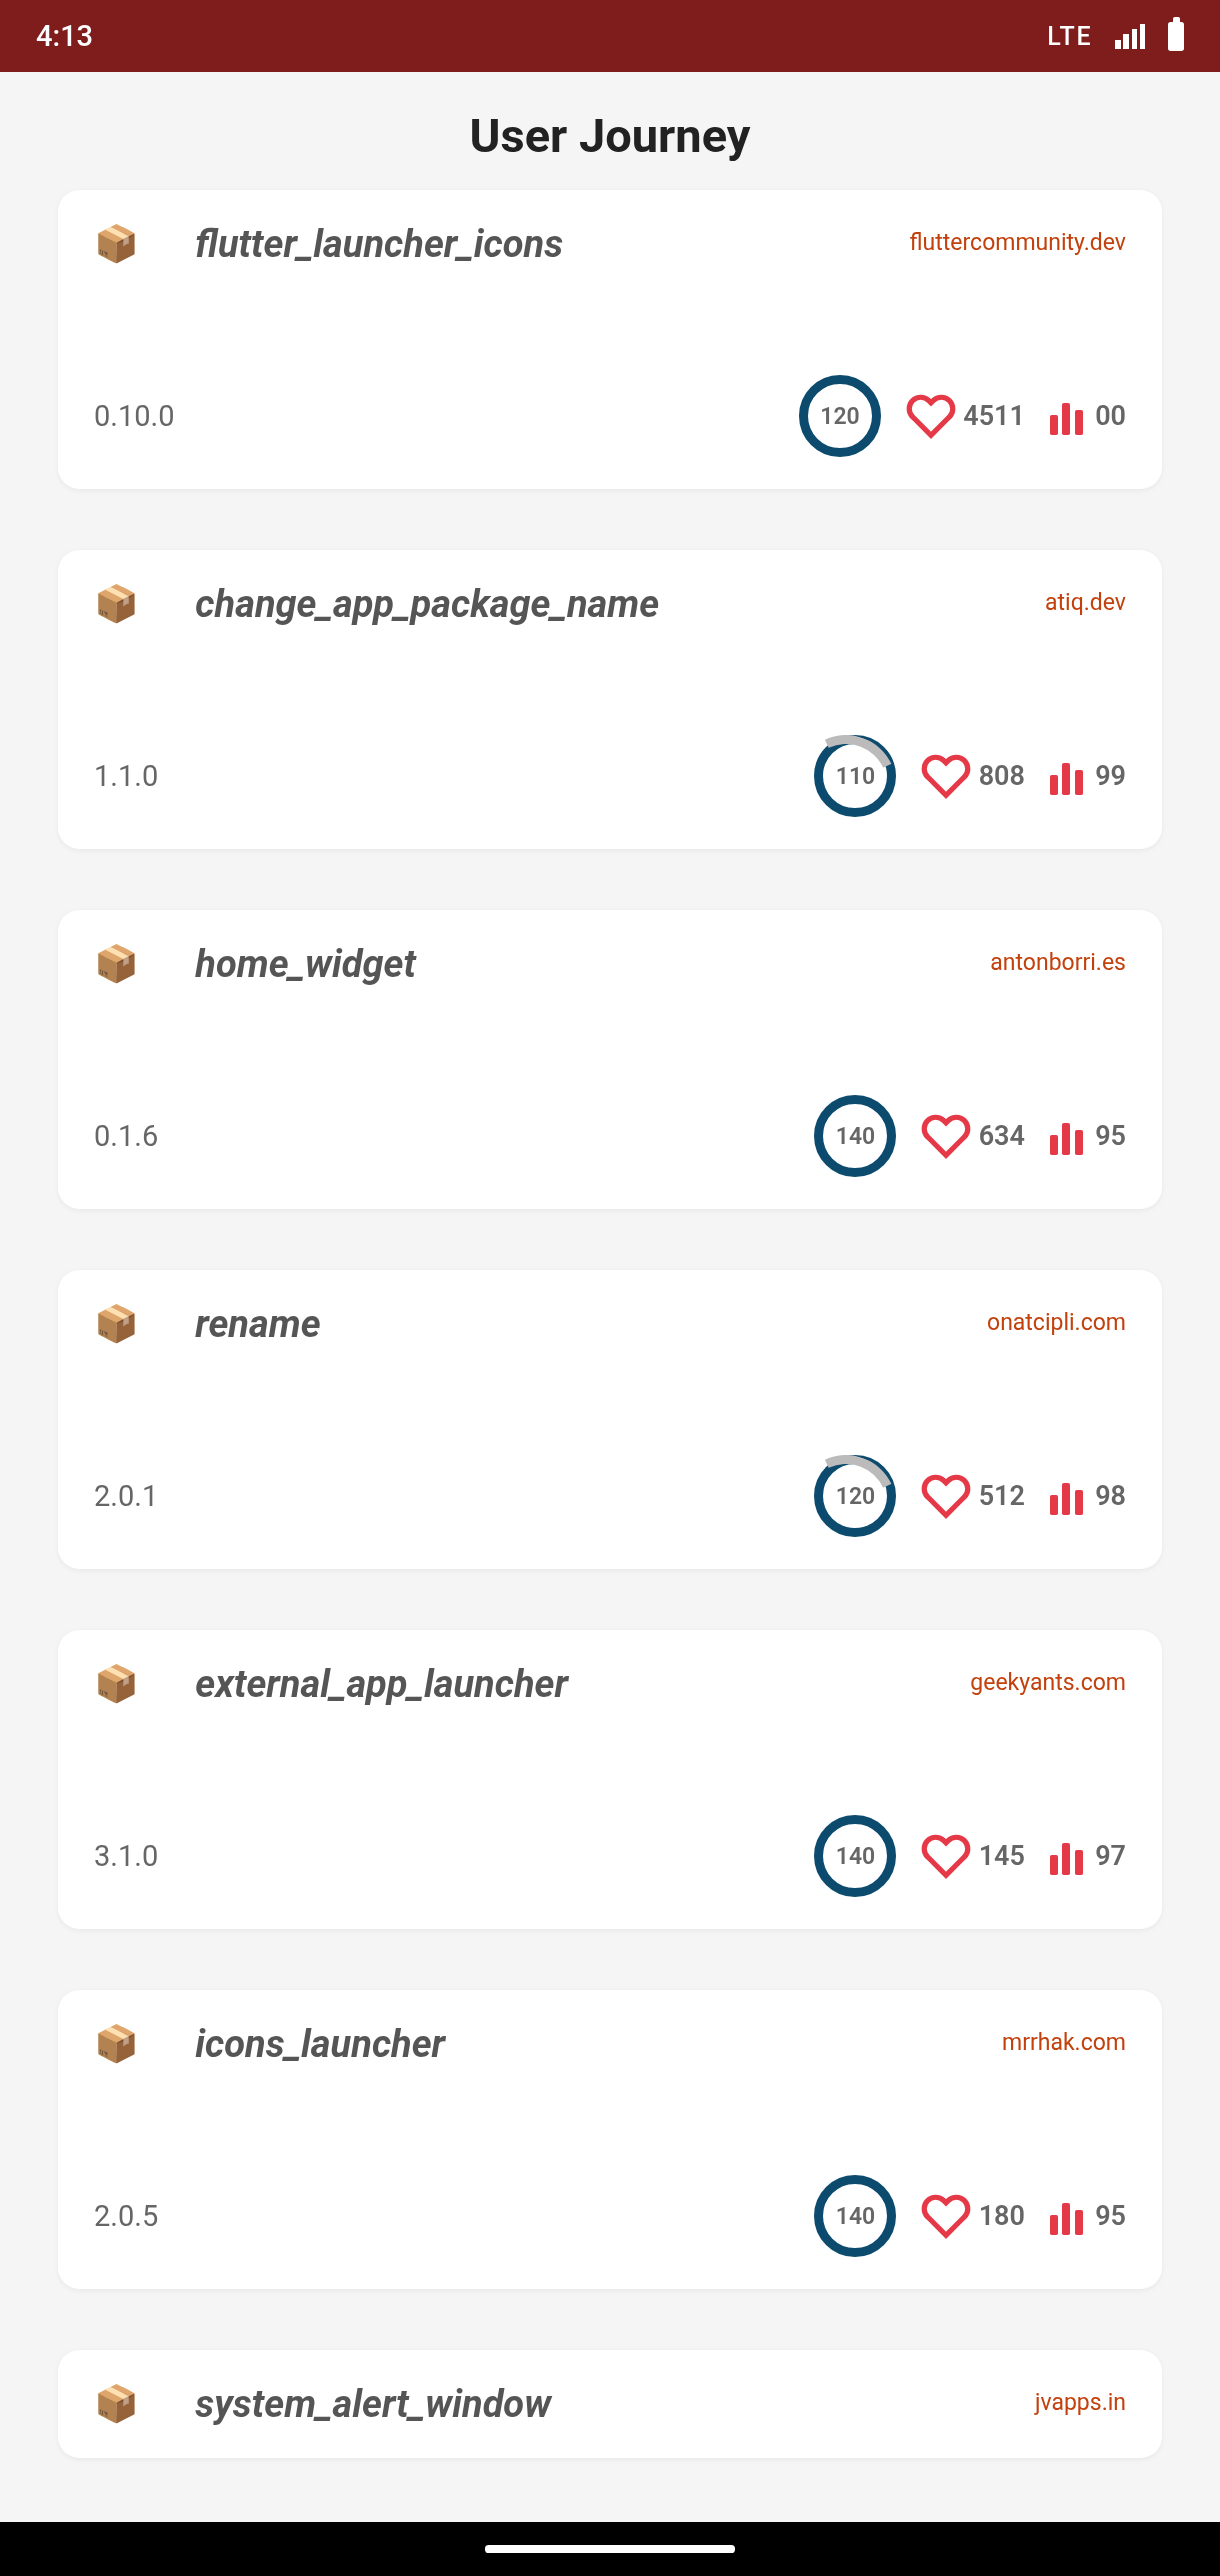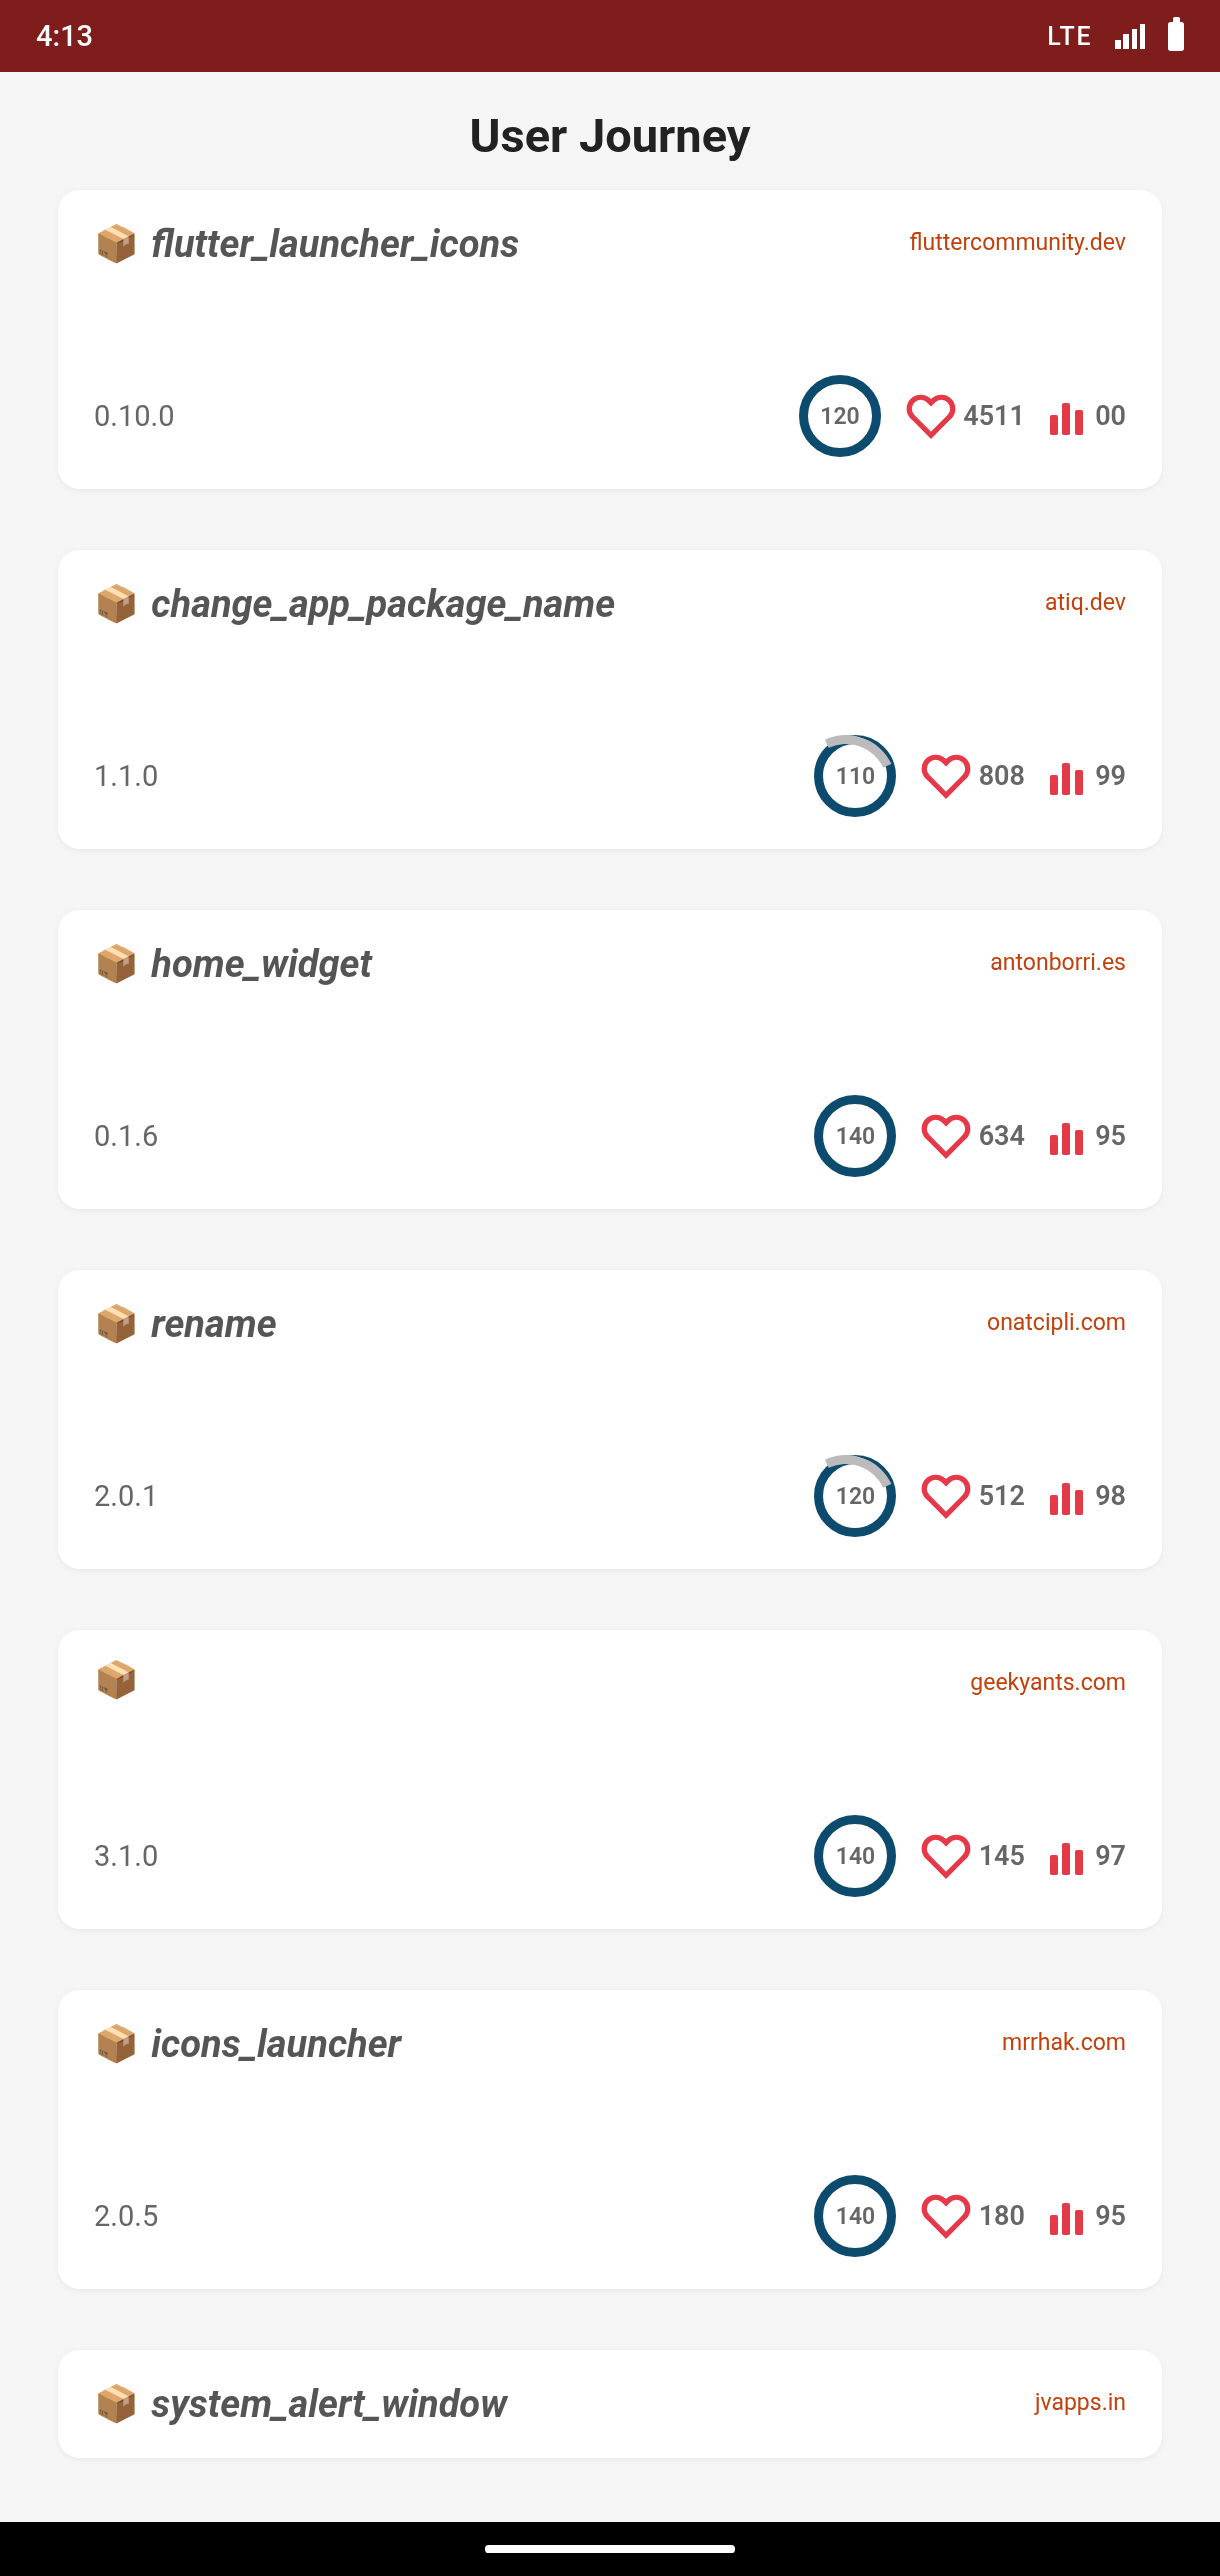--- a/index.html
+++ b/index.html
@@ -101,20 +101,21 @@
     }
     .package-icon {
       font-size: 36px;
       line-height: 1;
     }
     .card-name {
       font-size: 38px;
       font-weight: 700;
       font-style: italic;
       color: #555;
+      margin-left: 44px;
     }
     .card-publisher {
       font-size: 23px;
       font-weight: 400;
       color: #c2410c;
       white-space: nowrap;
       padding-top: 7.2px;
     }
     .card-footer {
       display: flex;
@@ -348,20 +349,21 @@
           </div>
           <span class="stat-value">98</span>
         </div>
       </div>
     </div>
   </div>
     <div class="card">
     <div class="card-header">
       <div class="card-title-group">
         <span class="package-icon">📦</span>
+        <span class="card-name">external_app_launcher</span>
       </div>
       <div class="card-publisher">geekyants.com</div>
     </div>
 
     <div class="card-footer">
       <div class="card-version">3.1.0</div>
       <div class="card-stats">
         <div class="score-circle ">
           <span>140</span>
         </div>

